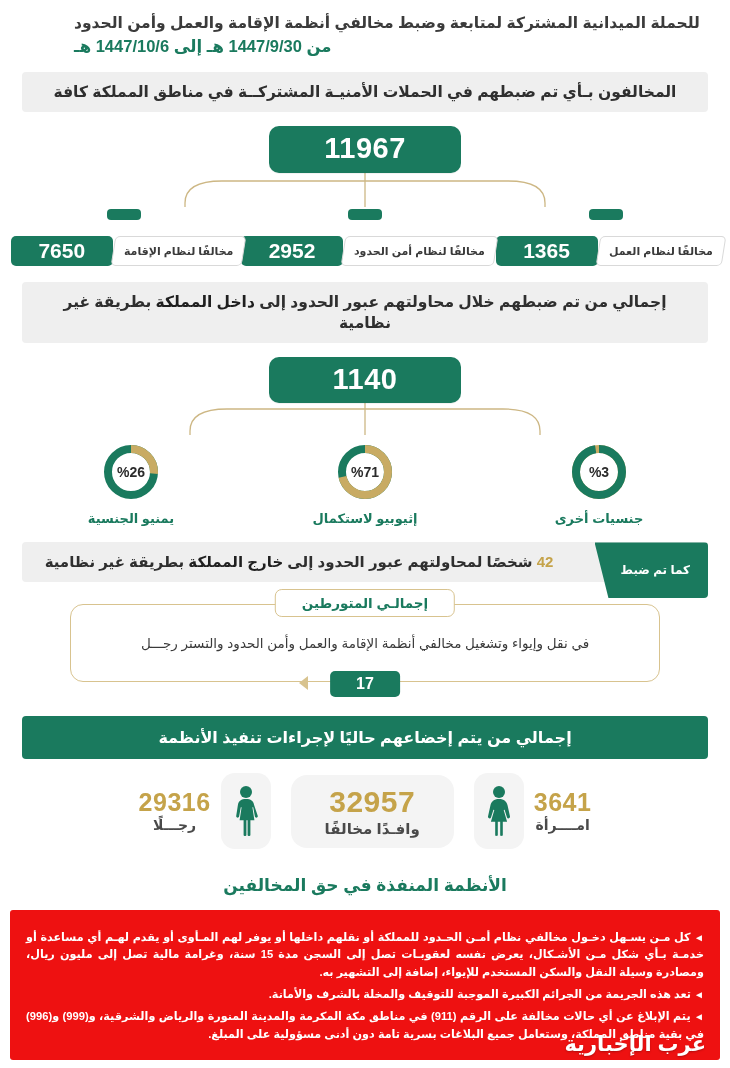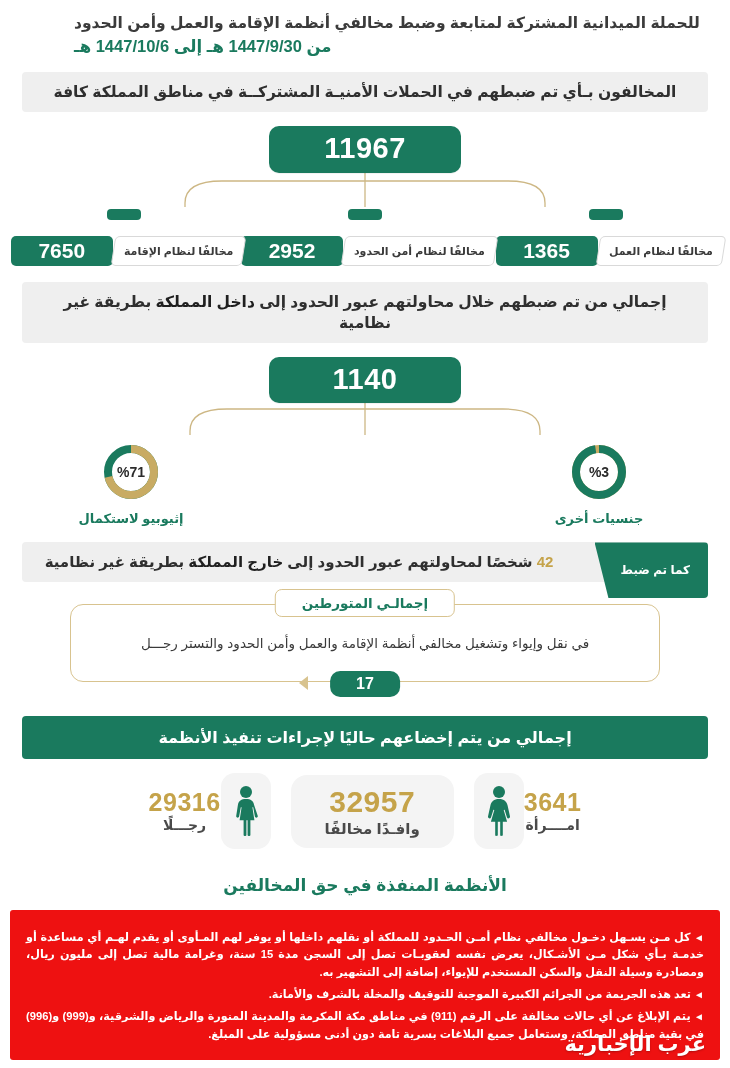--- a/index.html
+++ b/index.html
@@ -90,38 +90,38 @@
     background:#fff;border:1.6px solid #d8c38f;border-radius:7px;
     padding:5px 26px;font-size:13.5px;font-weight:700;color:#1a7a5e;
     letter-spacing:1px;white-space:nowrap;z-index:3;
   }
   .invbox{
     border:1.4px solid #d8c38f;border-radius:13px;padding:28px 20px 26px 20px;
     text-align:center;font-size:13.5px;color:#3a3a3a;line-height:1.6;background:#fff;
   }
   .invnum{
     position:absolute;bottom:-15px;left:50%;transform:translateX(-50%);
-    background:#1a7a5e;color:#fff;border-radius:10px;padding:4px 26px;
+    background:#1a7a5e;color:#fff;border-radius:5px;padding:4px 26px;
     font-size:16px;font-weight:900;z-index:3;
   }
   .invarrow{
     position:absolute;bottom:-8px;left:calc(50% - 66px);
     width:0;height:0;border-top:7px solid transparent;border-bottom:7px solid transparent;
     border-right:9px solid #d8c38f;z-index:3;
   }
 
   
   .greenbar{
     background:#1a7a5e;color:#fff;margin:34px 22px 0 22px;border-radius:4px;
     padding:12px 14px;text-align:center;font-size:16px;font-weight:700;
   }
 
   
   .genrow{display:flex;align-items:center;justify-content:center;gap:14px;margin-top:14px;padding:0 24px;}
-  .gcell{display:flex;align-items:center;}
+  .gcell{display:flex;align-items:center;gap:10px;}
   .gtext{text-align:center;}
   .gtext .n{font-size:25px;font-weight:900;color:#c5a34a;line-height:1.05;letter-spacing:.5px;}
   .gtext .t{font-size:14px;font-weight:700;color:#4a4a4a;margin-top:1px;letter-spacing:2px;}
   .gicon{
     background:#f4f4f4;border-radius:14px;width:50px;height:76px;
     display:flex;align-items:center;justify-content:center;
   }
   .centercell{
     background:#f4f4f4;border-radius:16px;padding:10px 34px;text-align:center;margin:0 6px;
   }
@@ -236,20 +236,30 @@
       <div class="donut">
         <svg width="58" height="58" viewBox="0 0 58 58">
           <circle cx="29" cy="29" r="23" fill="none" stroke="#1a7a5e" stroke-width="8"></circle>
           <circle cx="29" cy="29" r="23" fill="none" stroke="#c8ab63" stroke-width="8" stroke-dasharray="102.6 41.9" stroke-dashoffset="0"></circle>
         </svg>
         <div class="pct">%71</div>
       </div>
       <div class="donutlbl">إثيوبيو لاستكمال</div>
     </div>
 
+    <div class="donutcol">
+      <div class="donut">
+        <svg width="58" height="58" viewBox="0 0 58 58">
+          <circle cx="29" cy="29" r="23" fill="none" stroke="#1a7a5e" stroke-width="8"></circle>
+          <circle cx="29" cy="29" r="23" fill="none" stroke="#c8ab63" stroke-width="8" stroke-dasharray="37.6 106.9" stroke-dashoffset="0"></circle>
+        </svg>
+        <div class="pct">%26</div>
+      </div>
+      <div class="donutlbl">يمنيو الجنسية</div>
+    </div>
   </div>
 
   <div class="sbar">
     <div style="padding-left:4px;">
       <span class="hl">42</span><span> شخصًا لمحاولتهم عبور الحدود إلى </span><b>خارج المملكة</b><span> بطريقة غير نظامية</span>
     </div>
     <div class="sbadge">كما تم ضبط</div>
   </div>
 
   <div class="invwrap">

